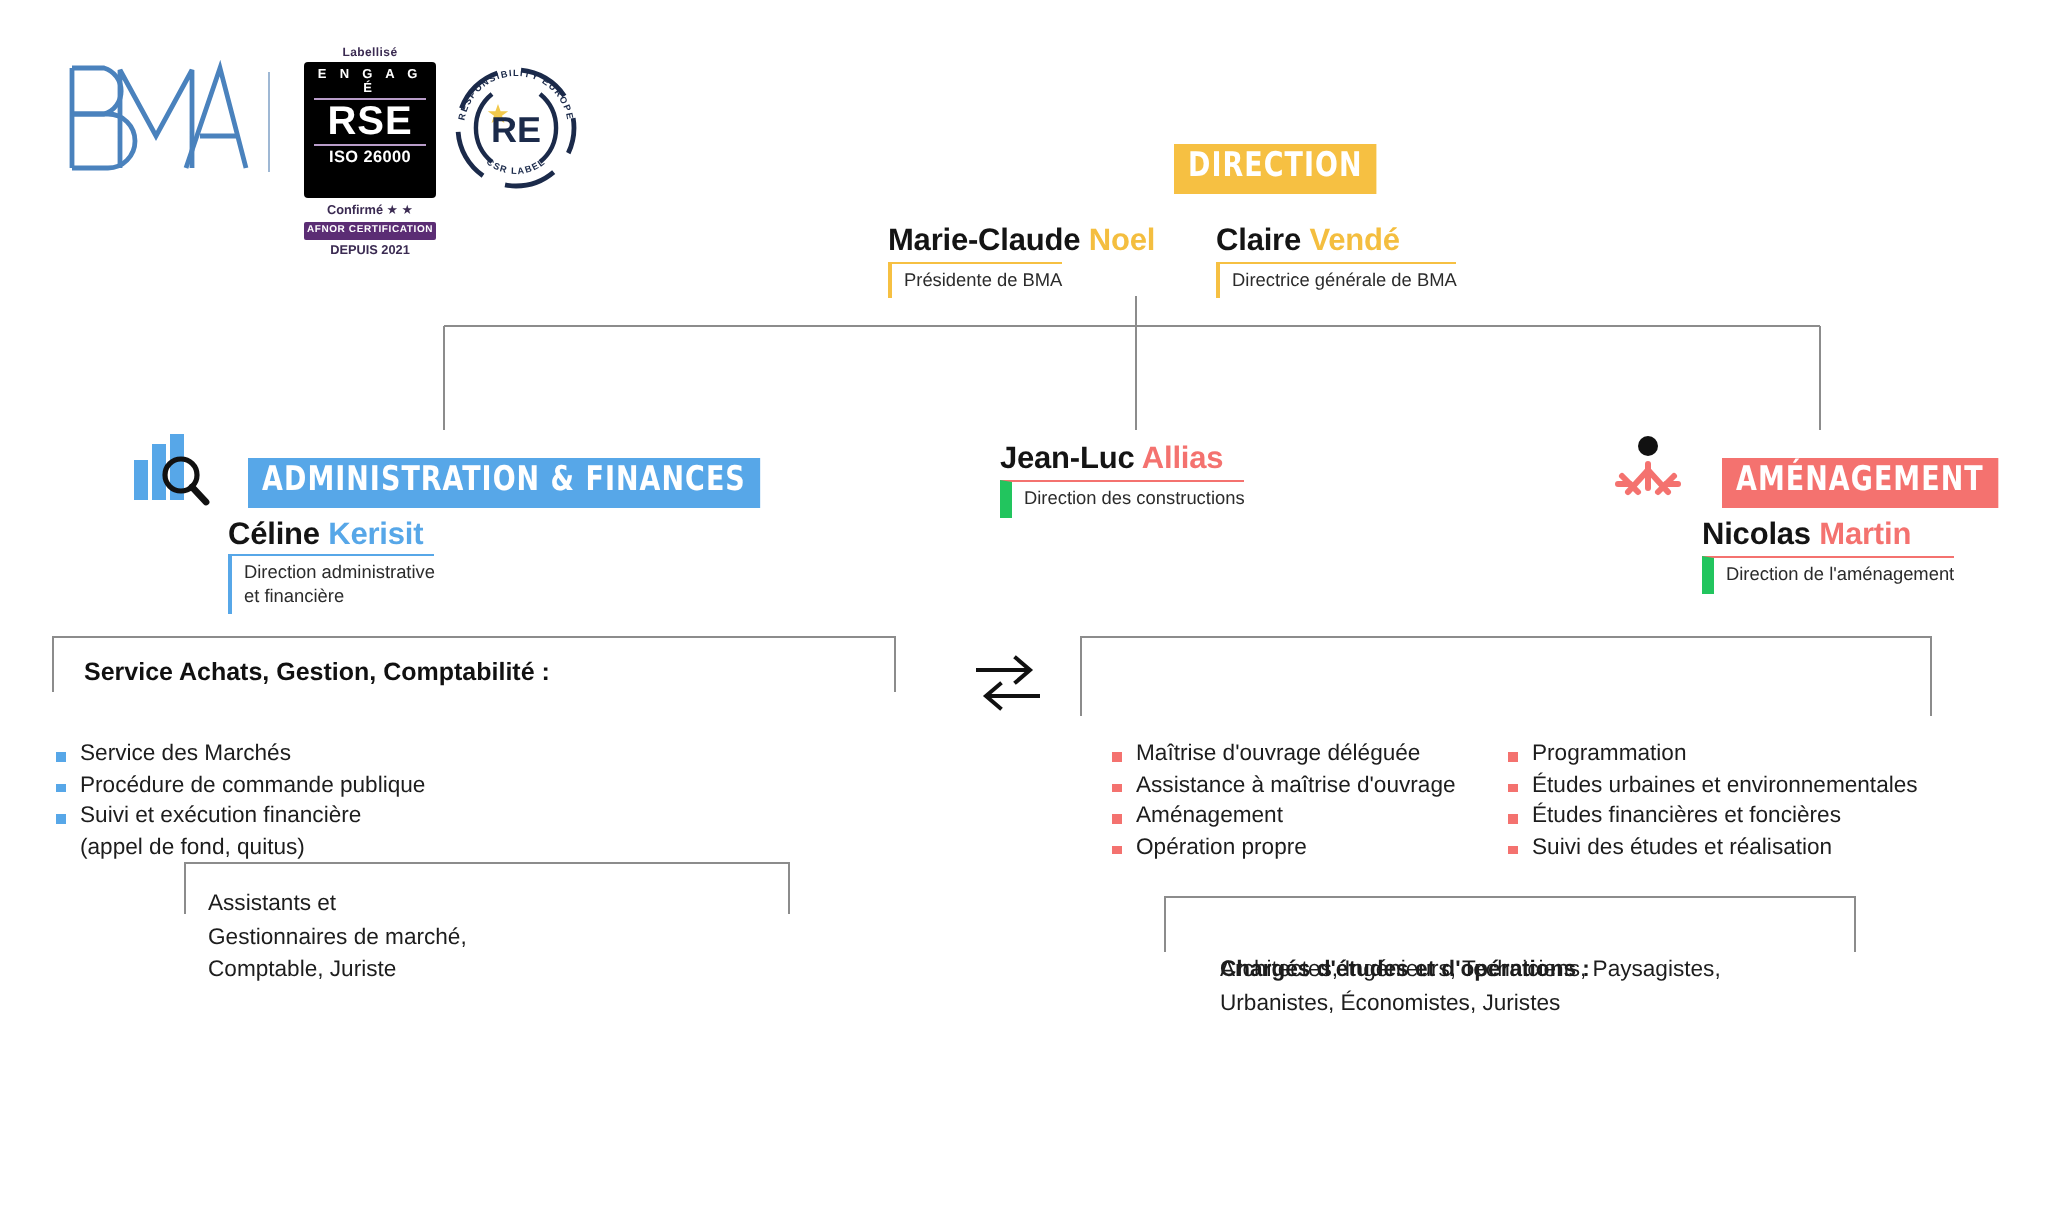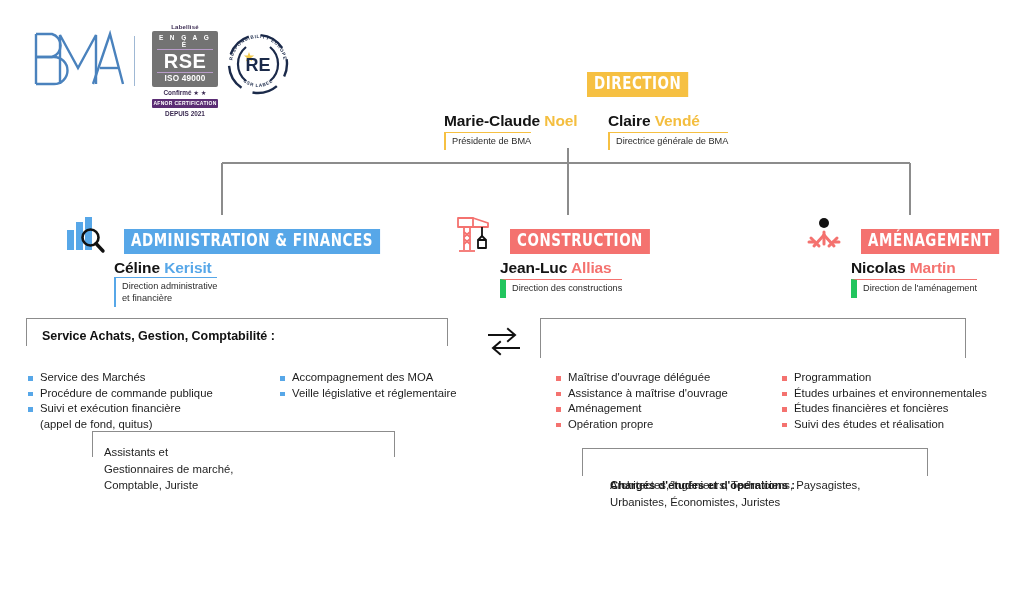--- a/index.html
+++ b/index.html
@@ -26,22 +26,22 @@
   }
   #logo-rse {
     left: 152px; top: 24px; width: 66px; height: 80px;
     text-align: center;
   }
   #logo-rse .lbl-top {
     font-size: 6px; color: #3b2b52; letter-spacing: .2px;
     margin-bottom: 1px; font-weight: 600;
   }
   #logo-rse .purple-box {
-    background: #737373; color: #ffffff;
-    padding: 3px 2px 4px 2px; border-radius: 2px;
+    background: #000000; color: #ffffff;
+    padding: 3px 2px 16px 2px; border-radius: 2px;
   }
   #logo-rse .engage {
     font-size: 6.5px; letter-spacing: 2.4px; font-weight: 600;
     border-bottom: .8px solid #b89cc9; padding-bottom: 1px;
     margin: 0 3px 2px 3px;
   }
   #logo-rse .rse {
     font-size: 20px; font-weight: 800; line-height: .95; letter-spacing: .5px;
   }
   #logo-rse .iso {
@@ -160,21 +160,21 @@
     </g>
   </svg>
 </div>
 <div class="abs" id="logo-divider"></div>
 
 <div class="abs" id="logo-rse">
   <div class="lbl-top">Labellisé</div>
   <div class="purple-box">
     <div class="engage">E N G A G É</div>
     <div class="rse">RSE</div>
-    <div class="iso">ISO 49000</div>
+    <div class="iso">ISO 26000</div>
   </div>
   <div class="confirme">Confirmé ★ ★</div>
   <div class="afnor">AFNOR CERTIFICATION</div>
   <div class="depuis">DEPUIS 2021</div>
 </div>
 
 <div class="abs" id="logo-re">
   <svg viewBox="0 0 68 68" width="68" height="68" aria-hidden="true">
     <defs>
       <path id="arcTop" d="M 8 34 A 26 26 0 0 1 60 34"></path>
@@ -246,39 +246,20 @@
     <div class="person-name">
       <span>Céline</span>
       <span class="last ln-blue">Kerisit</span>
     </div>
     <div class="role role-blue">Direction administrative
 et financière</div>
   </div>
 </div>
 
 <div class="dept" id="dept-constr">
-  <div class="dept-top">
-    <span class="dept-icon">
-      <svg viewBox="0 0 42 38" width="42" height="38" aria-hidden="true">
-        <g stroke="#F4726F" stroke-width="1.8" fill="none" stroke-linejoin="round">
-          <rect x="6" y="2" width="15" height="9"></rect>
-          <path d="M21 2 L36 7 L36 11 L21 11"></path>
-          <path d="M12 11 L12 34 M18 11 L18 34"></path>
-          <path d="M12 16 L18 21 M18 16 L12 21 M12 23 L18 28 M18 23 L12 28"></path>
-          <path d="M7 35 L23 35"></path>
-        </g>
-        <g stroke="#111" stroke-width="1.8" fill="none" stroke-linejoin="round">
-          <path d="M30 11 L30 20"></path>
-          <path d="M26 24 L30 20 L34 24"></path>
-          <rect x="26" y="24" width="8" height="8"></rect>
-        </g>
-      </svg>
-    </span>
-    <span class="dept-badge badge-constr">CONSTRUCTION</span>
-  </div>
   <div class="dept-body">
     <div class="person-name">
       <span>Jean-Luc</span>
       <span class="last ln-red">Allias</span>
     </div>
     <div class="role role-red">Direction des constructions</div>
   </div>
 </div>
 
 <div class="dept" id="dept-amenag">
@@ -311,41 +292,37 @@
 <div class="panel" id="panel-achats" style="left:26px; top:318px; width:422px; height:100px;">
   <div class="panel-frame" style="width:422px; height:28px;"></div>
   <div class="panel-title" style="left:16px; top:11px;">Service Achats, Gestion, Comptabilité :</div>
   <div class="cols" style="left:2px; top:52px; gap:20px;">
     <ul class="bullet-list bl-blue" style="width:232px;">
       <li>Service des Marchés</li>
       <li>Procédure de commande publique</li>
       <li>Suivi et exécution financière</li>
       <li class="nobullet">(appel de fond, quitus)</li>
     </ul>
-    <ul class="bullet-list bl-blue">
-      <li>Accompagnement des MOA</li>
-      <li>Veille législative et réglementaire</li>
-    </ul>
   </div>
 </div>
 
 <div class="abs" id="exchange-arrow">
   <svg viewBox="0 0 40 40" width="40" height="40" aria-hidden="true">
     <g stroke="#111" stroke-width="2" fill="none" stroke-linecap="square" stroke-linejoin="miter">
       <line x1="5" y1="13" x2="30" y2="13"></line>
       <polyline points="24,7 31,13 24,19"></polyline>
       <line x1="10" y1="26" x2="35" y2="26"></line>
       <polyline points="16,20 9,26 16,32"></polyline>
     </g>
   </svg>
 </div>
 
 <div class="panel" id="panel-operations" style="left:540px; top:318px; width:426px; height:100px;">
   <div class="panel-frame" style="width:426px; height:40px;"></div>
-  <div class="cols" style="left:16px; top:52px; gap:34px;">
+  <div class="cols" style="left:16px; top:52px; gap:6px;">
     <ul class="bullet-list bl-red" style="width:192px;">
       <li>Maîtrise d'ouvrage déléguée</li>
       <li>Assistance à maîtrise d'ouvrage</li>
       <li>Aménagement</li>
       <li>Opération propre</li>
     </ul>
     <ul class="bullet-list bl-red">
       <li>Programmation</li>
       <li>Études urbaines et environnementales</li>
       <li>Études financières et foncières</li>

